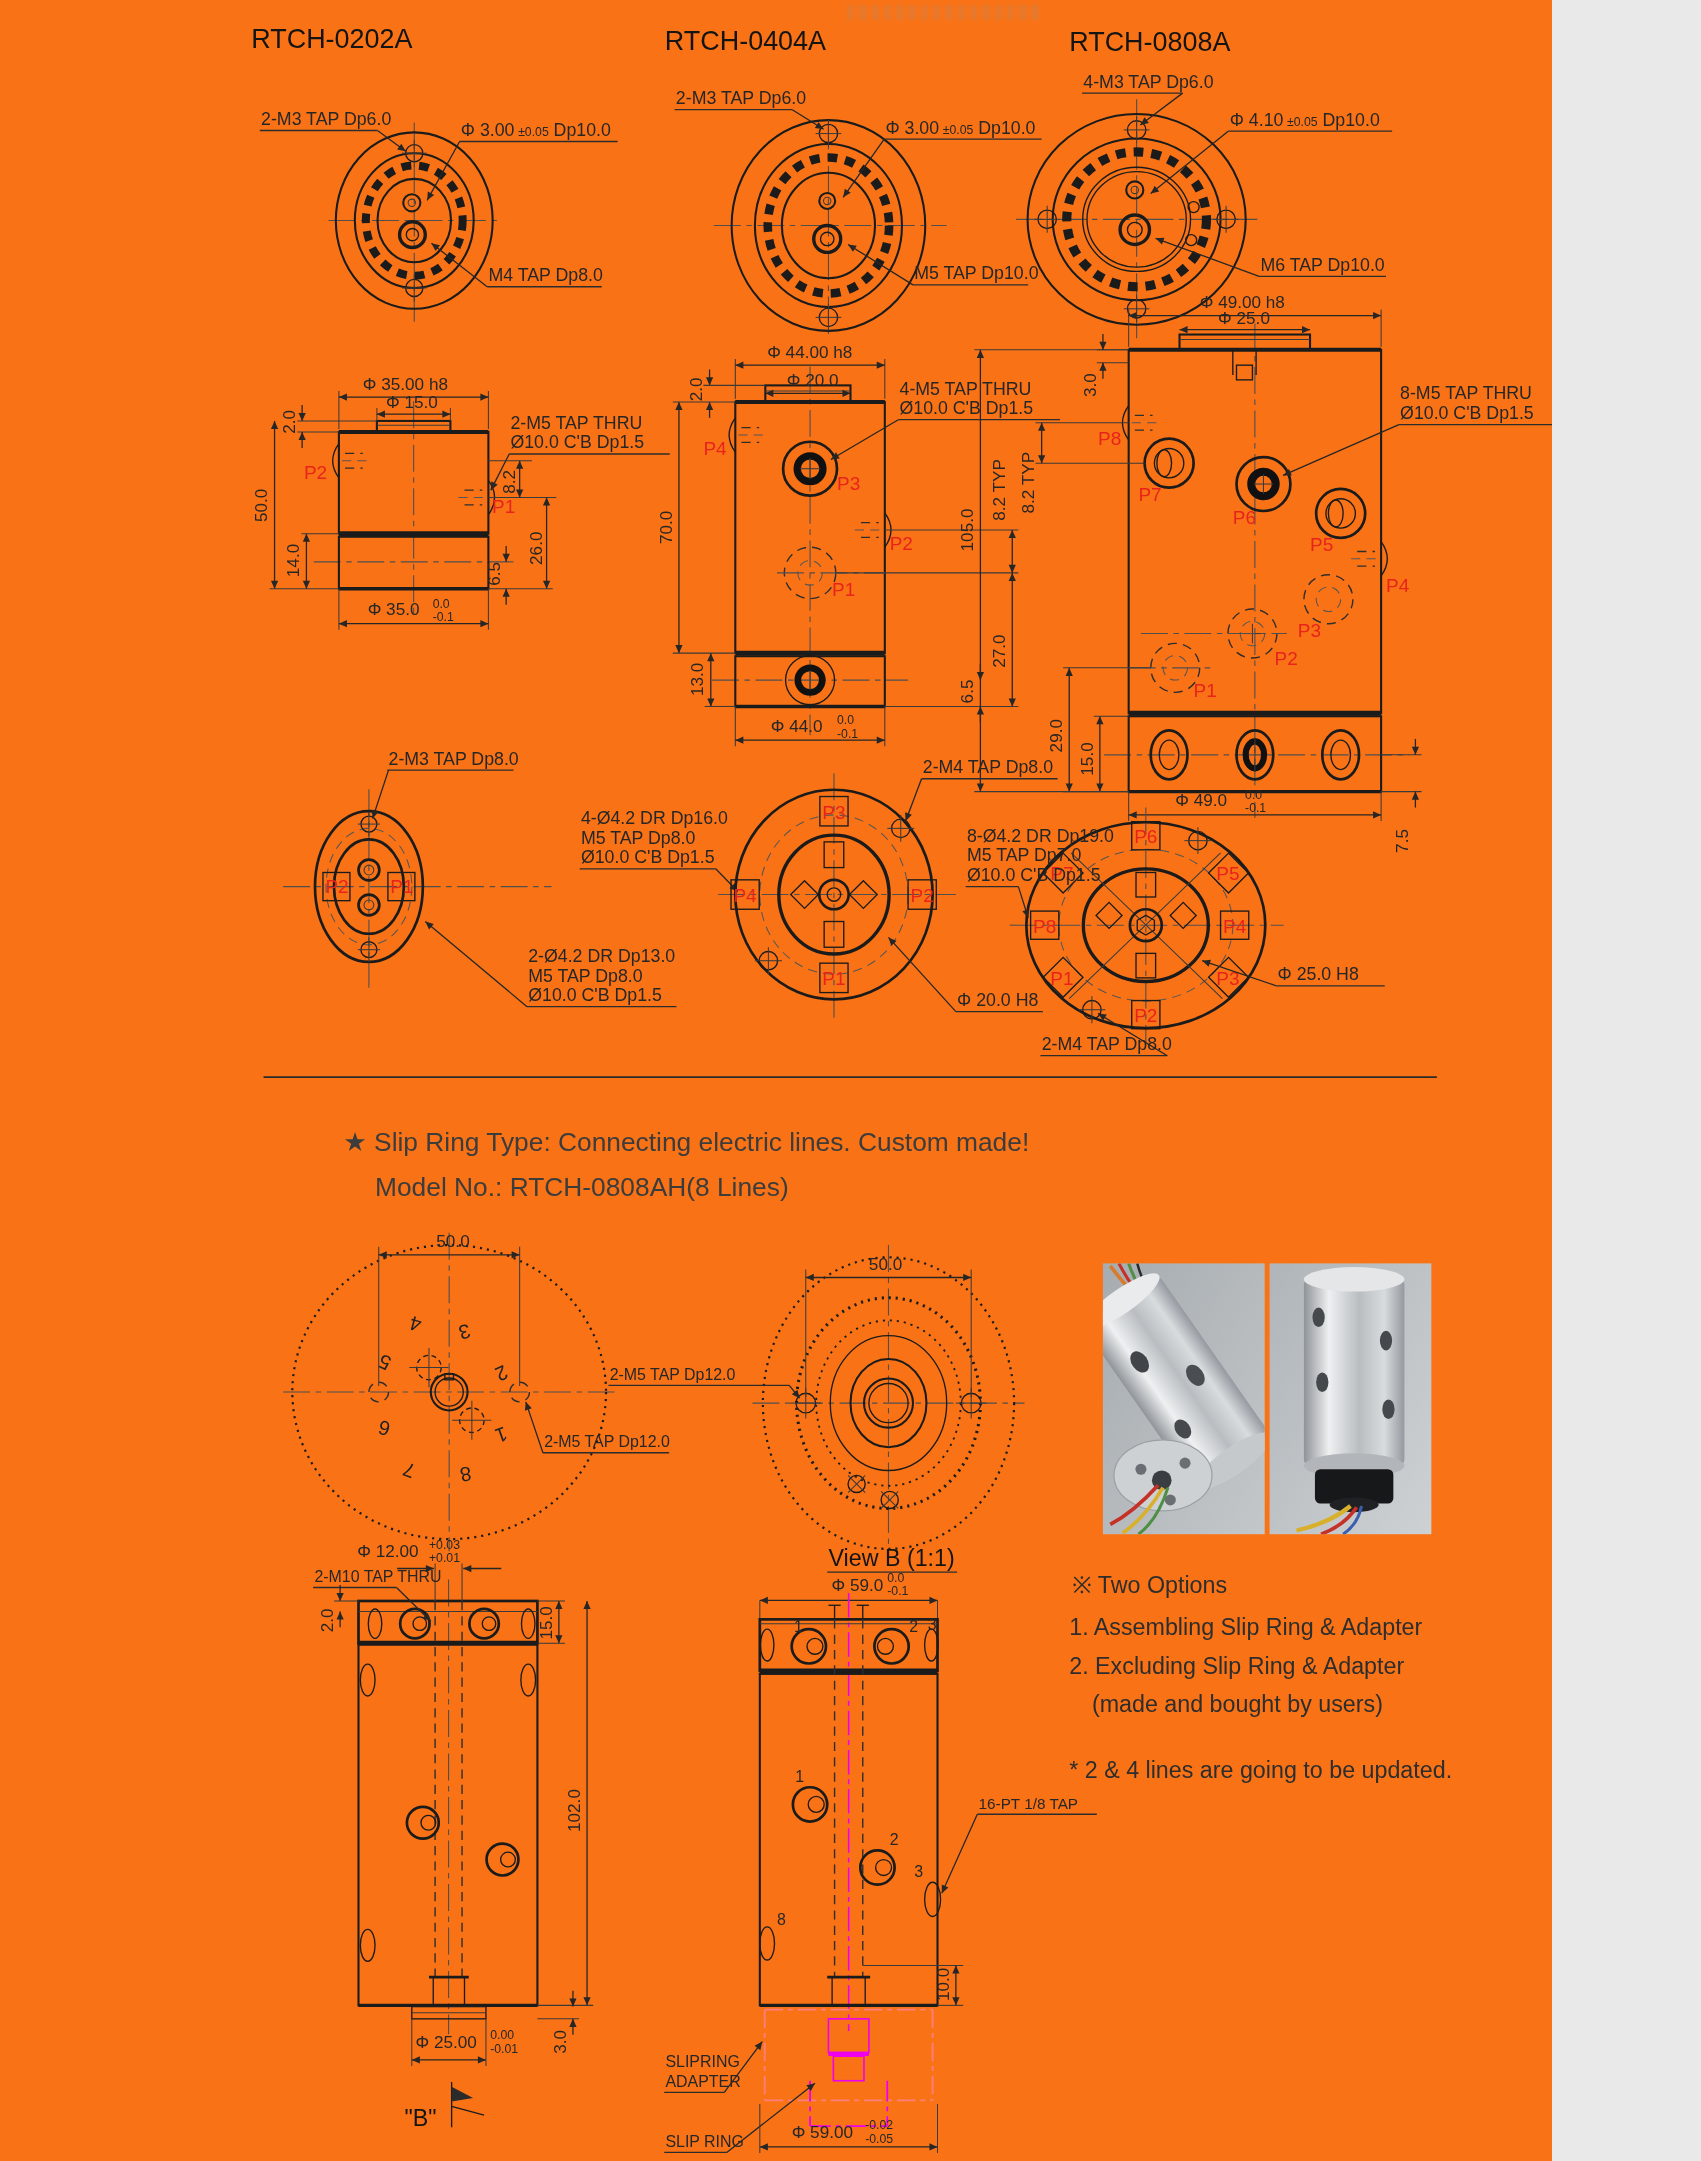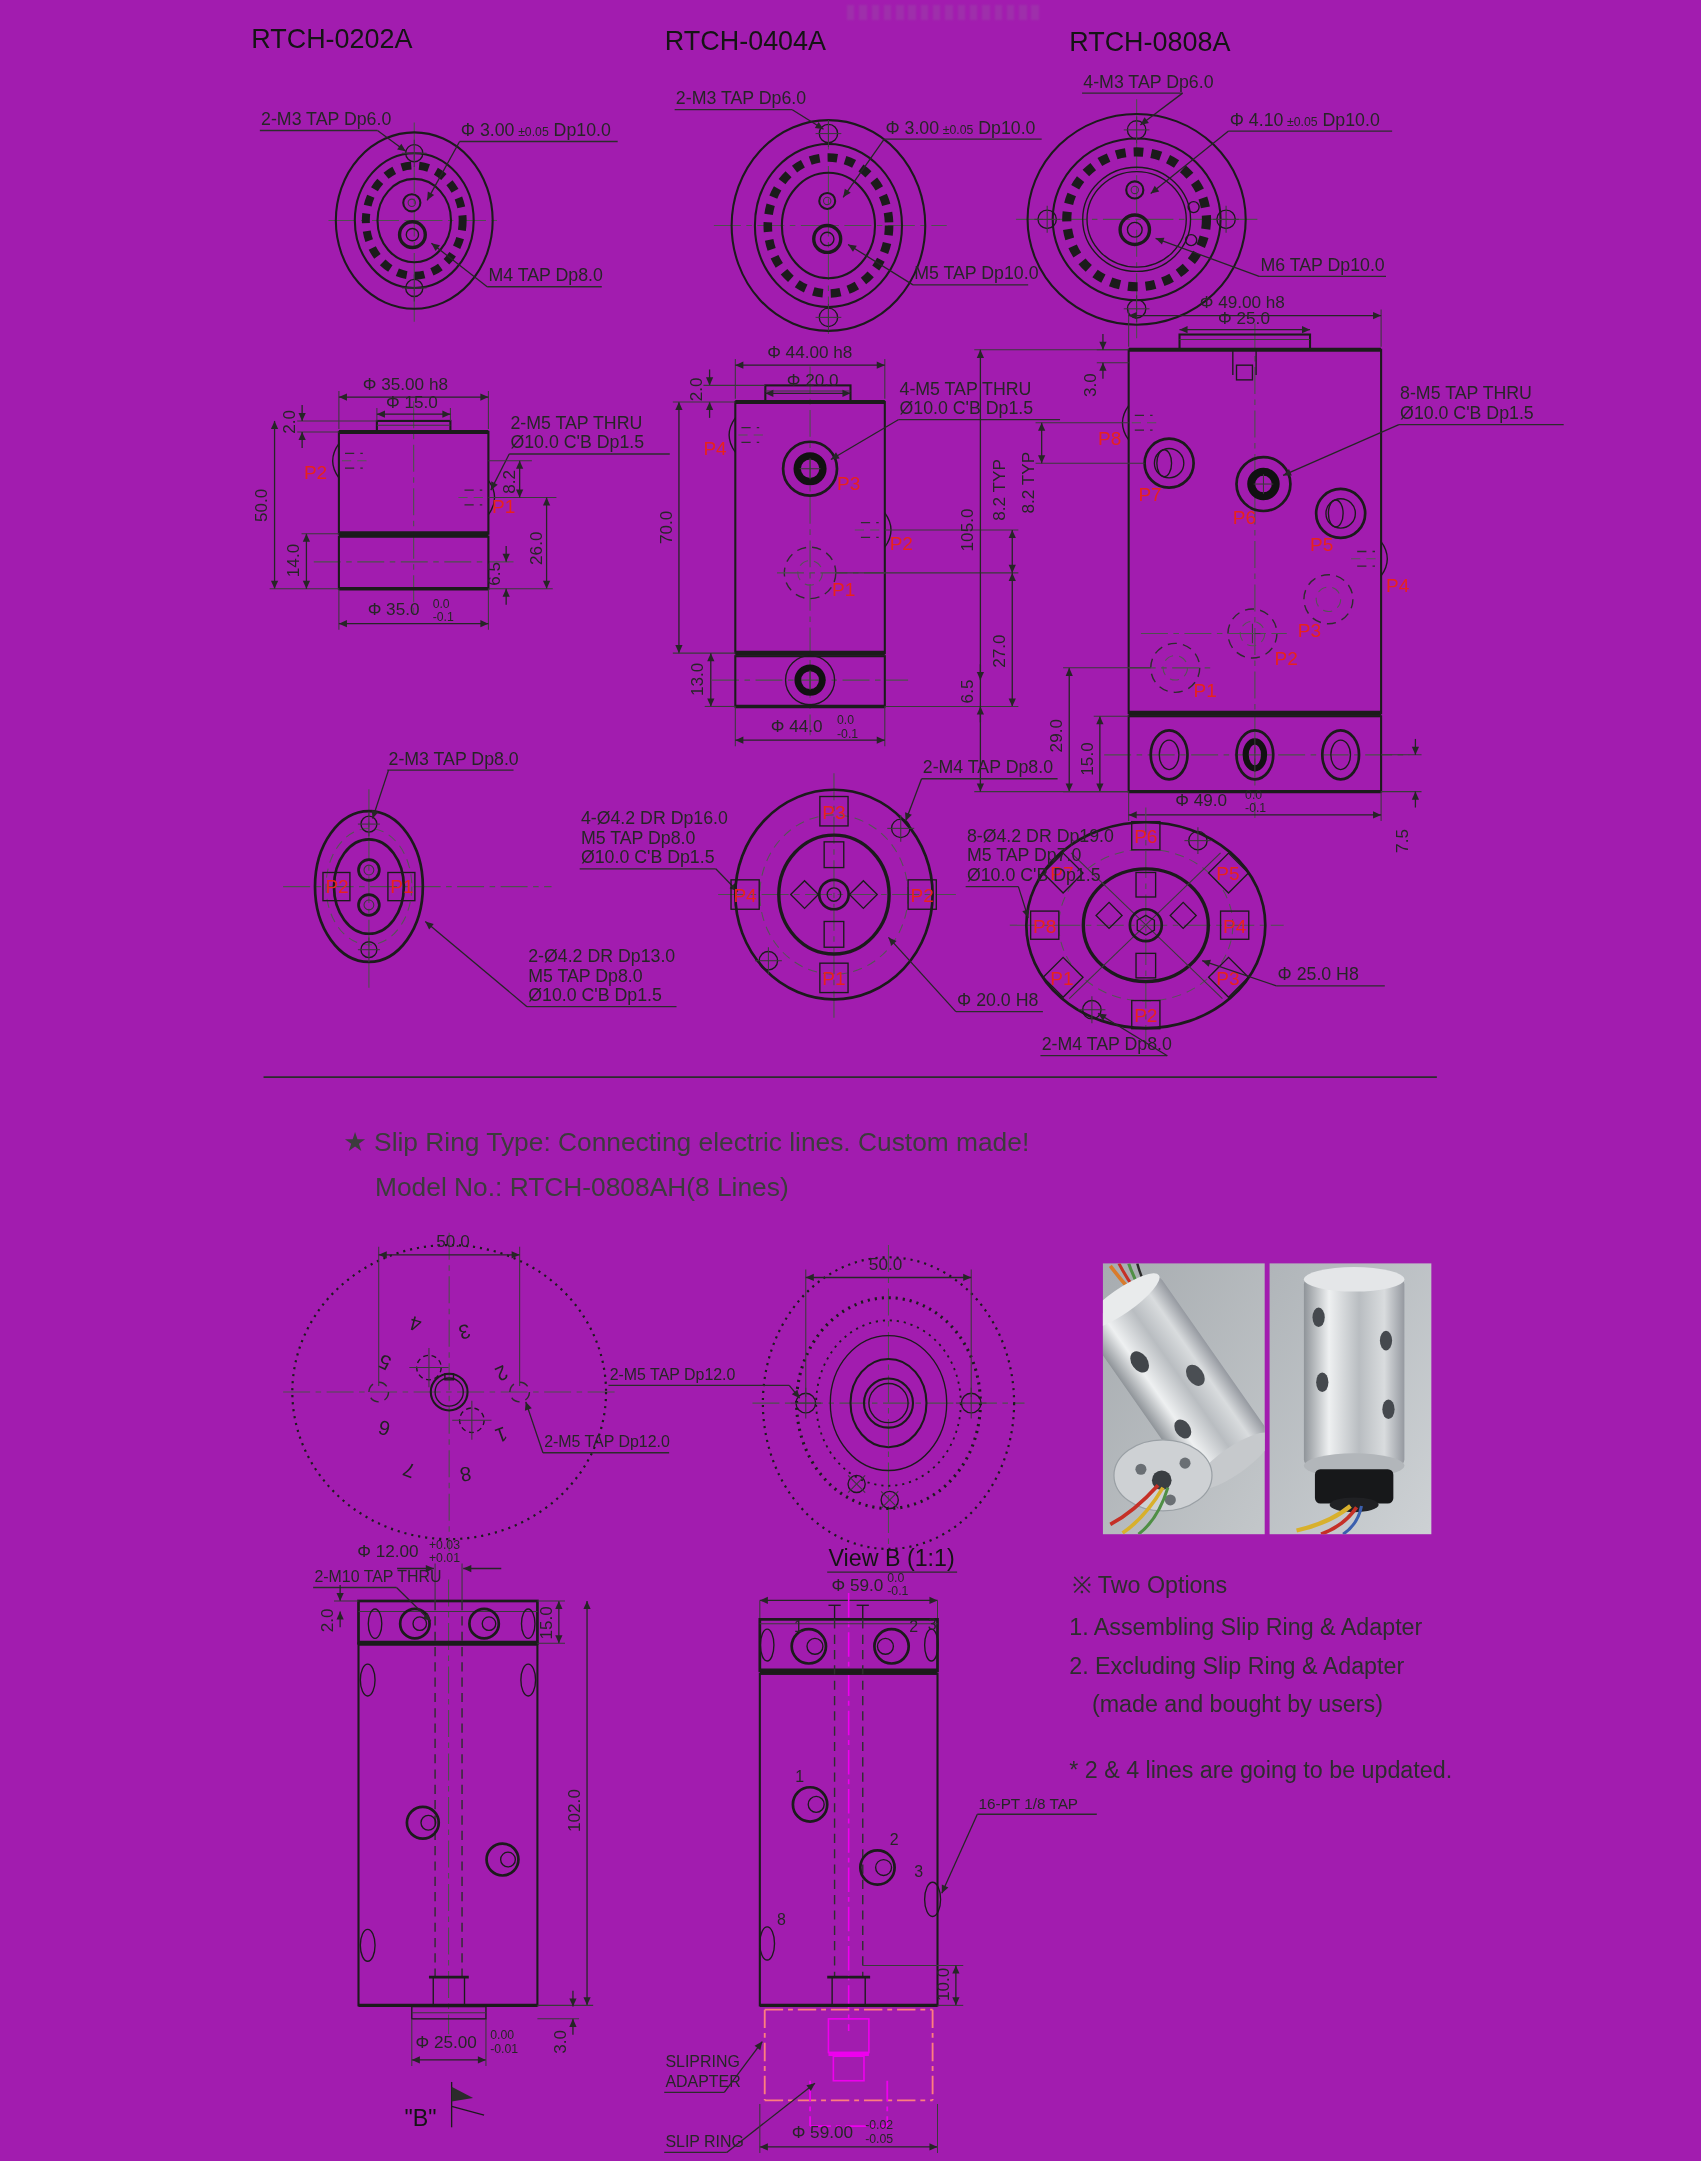--- a/index.html
+++ b/index.html
@@ -1,16 +1,16 @@
 <!DOCTYPE html>
 <html style="font-size:9.8px"><head>
 <meta charset="utf-8">
 <style>
   html,body{margin:0;padding:0;background:#e9e9e9;}
-  .page{position:relative;width:1701px;height:2161px;background:#a21caf;font-family:"Liberation Sans",sans-serif;overflow:hidden;}
+  .page{position:relative;width:1552px;height:2161px;background:#f97316;font-family:"Liberation Sans",sans-serif;overflow:hidden;}
   svg{position:absolute;left:0;top:0;}
   svg text{font-family:"Liberation Sans",sans-serif;}
   .ttl{font-size:44px;fill:#141414;}
   .lbl{font-size:29px;fill:#262626;}
   .lblS{font-size:26px;fill:#262626;}
   .dim{font-size:28px;fill:#262626;}
   .dimS{font-size:20px;fill:#262626;}
   .red{font-size:31px;fill:#e8231c;}
   .num{font-size:33px;fill:#222;}
   .mid{font-size:43px;fill:#3c3c3c;}

